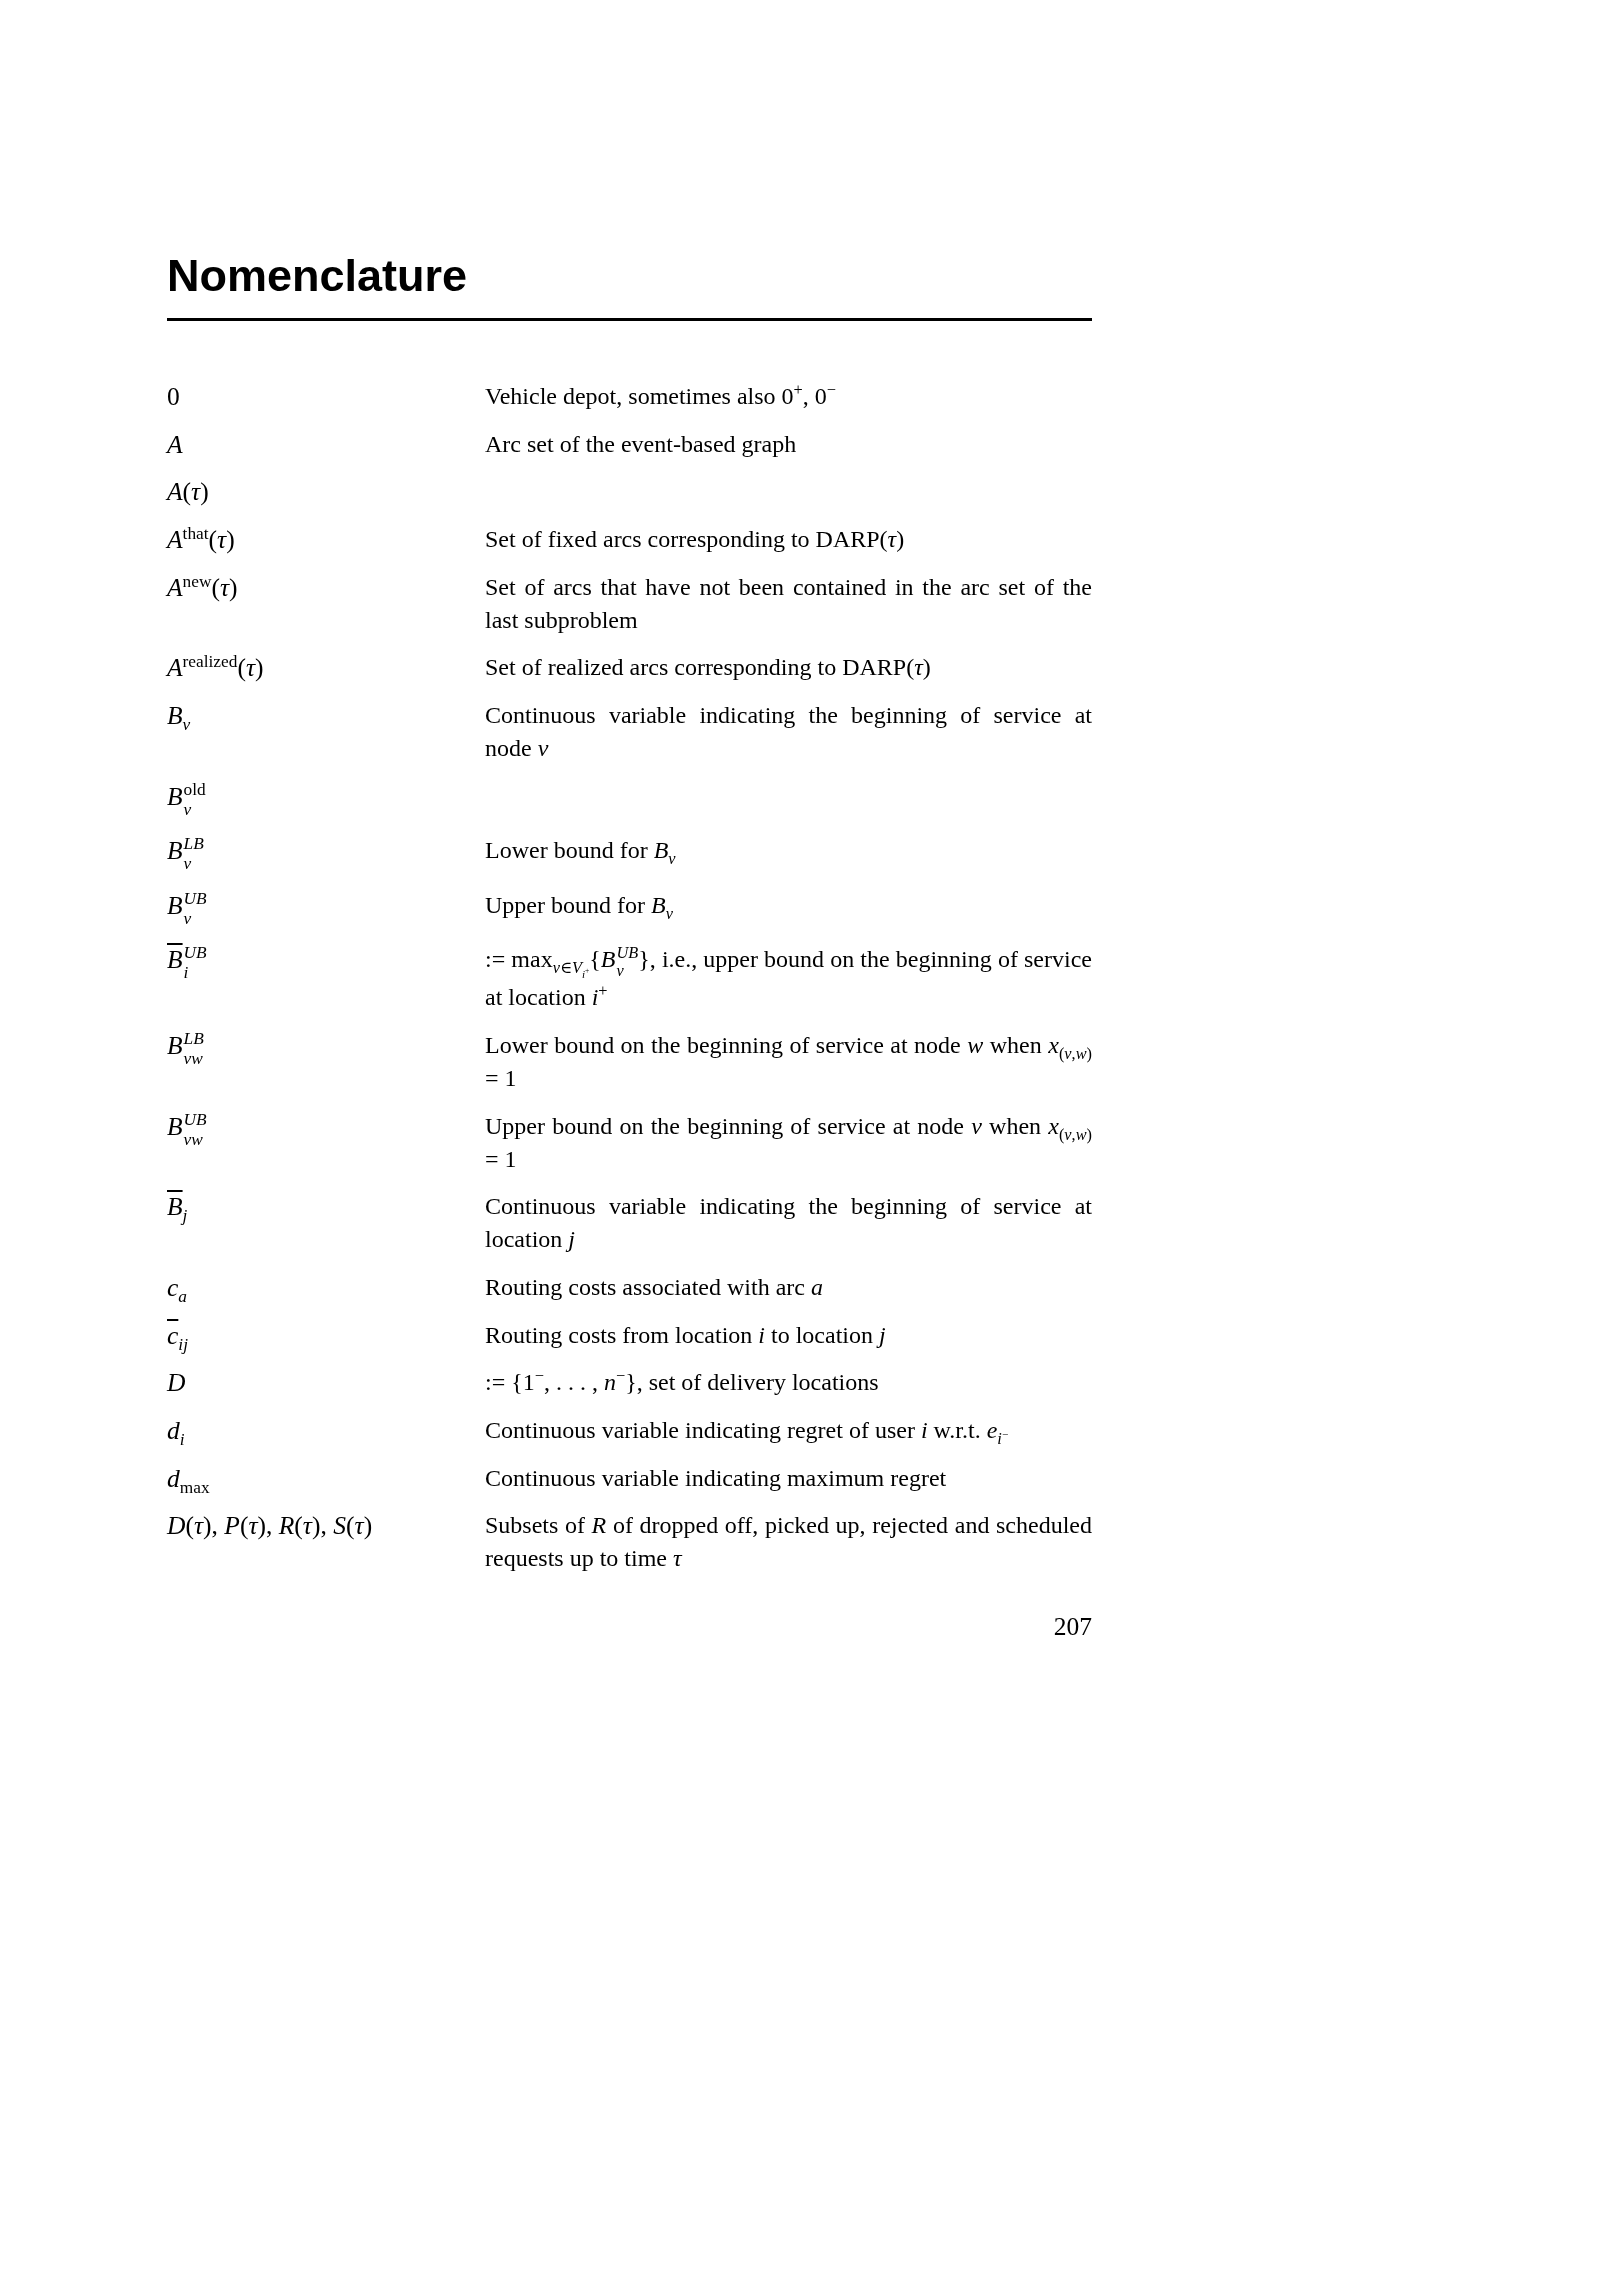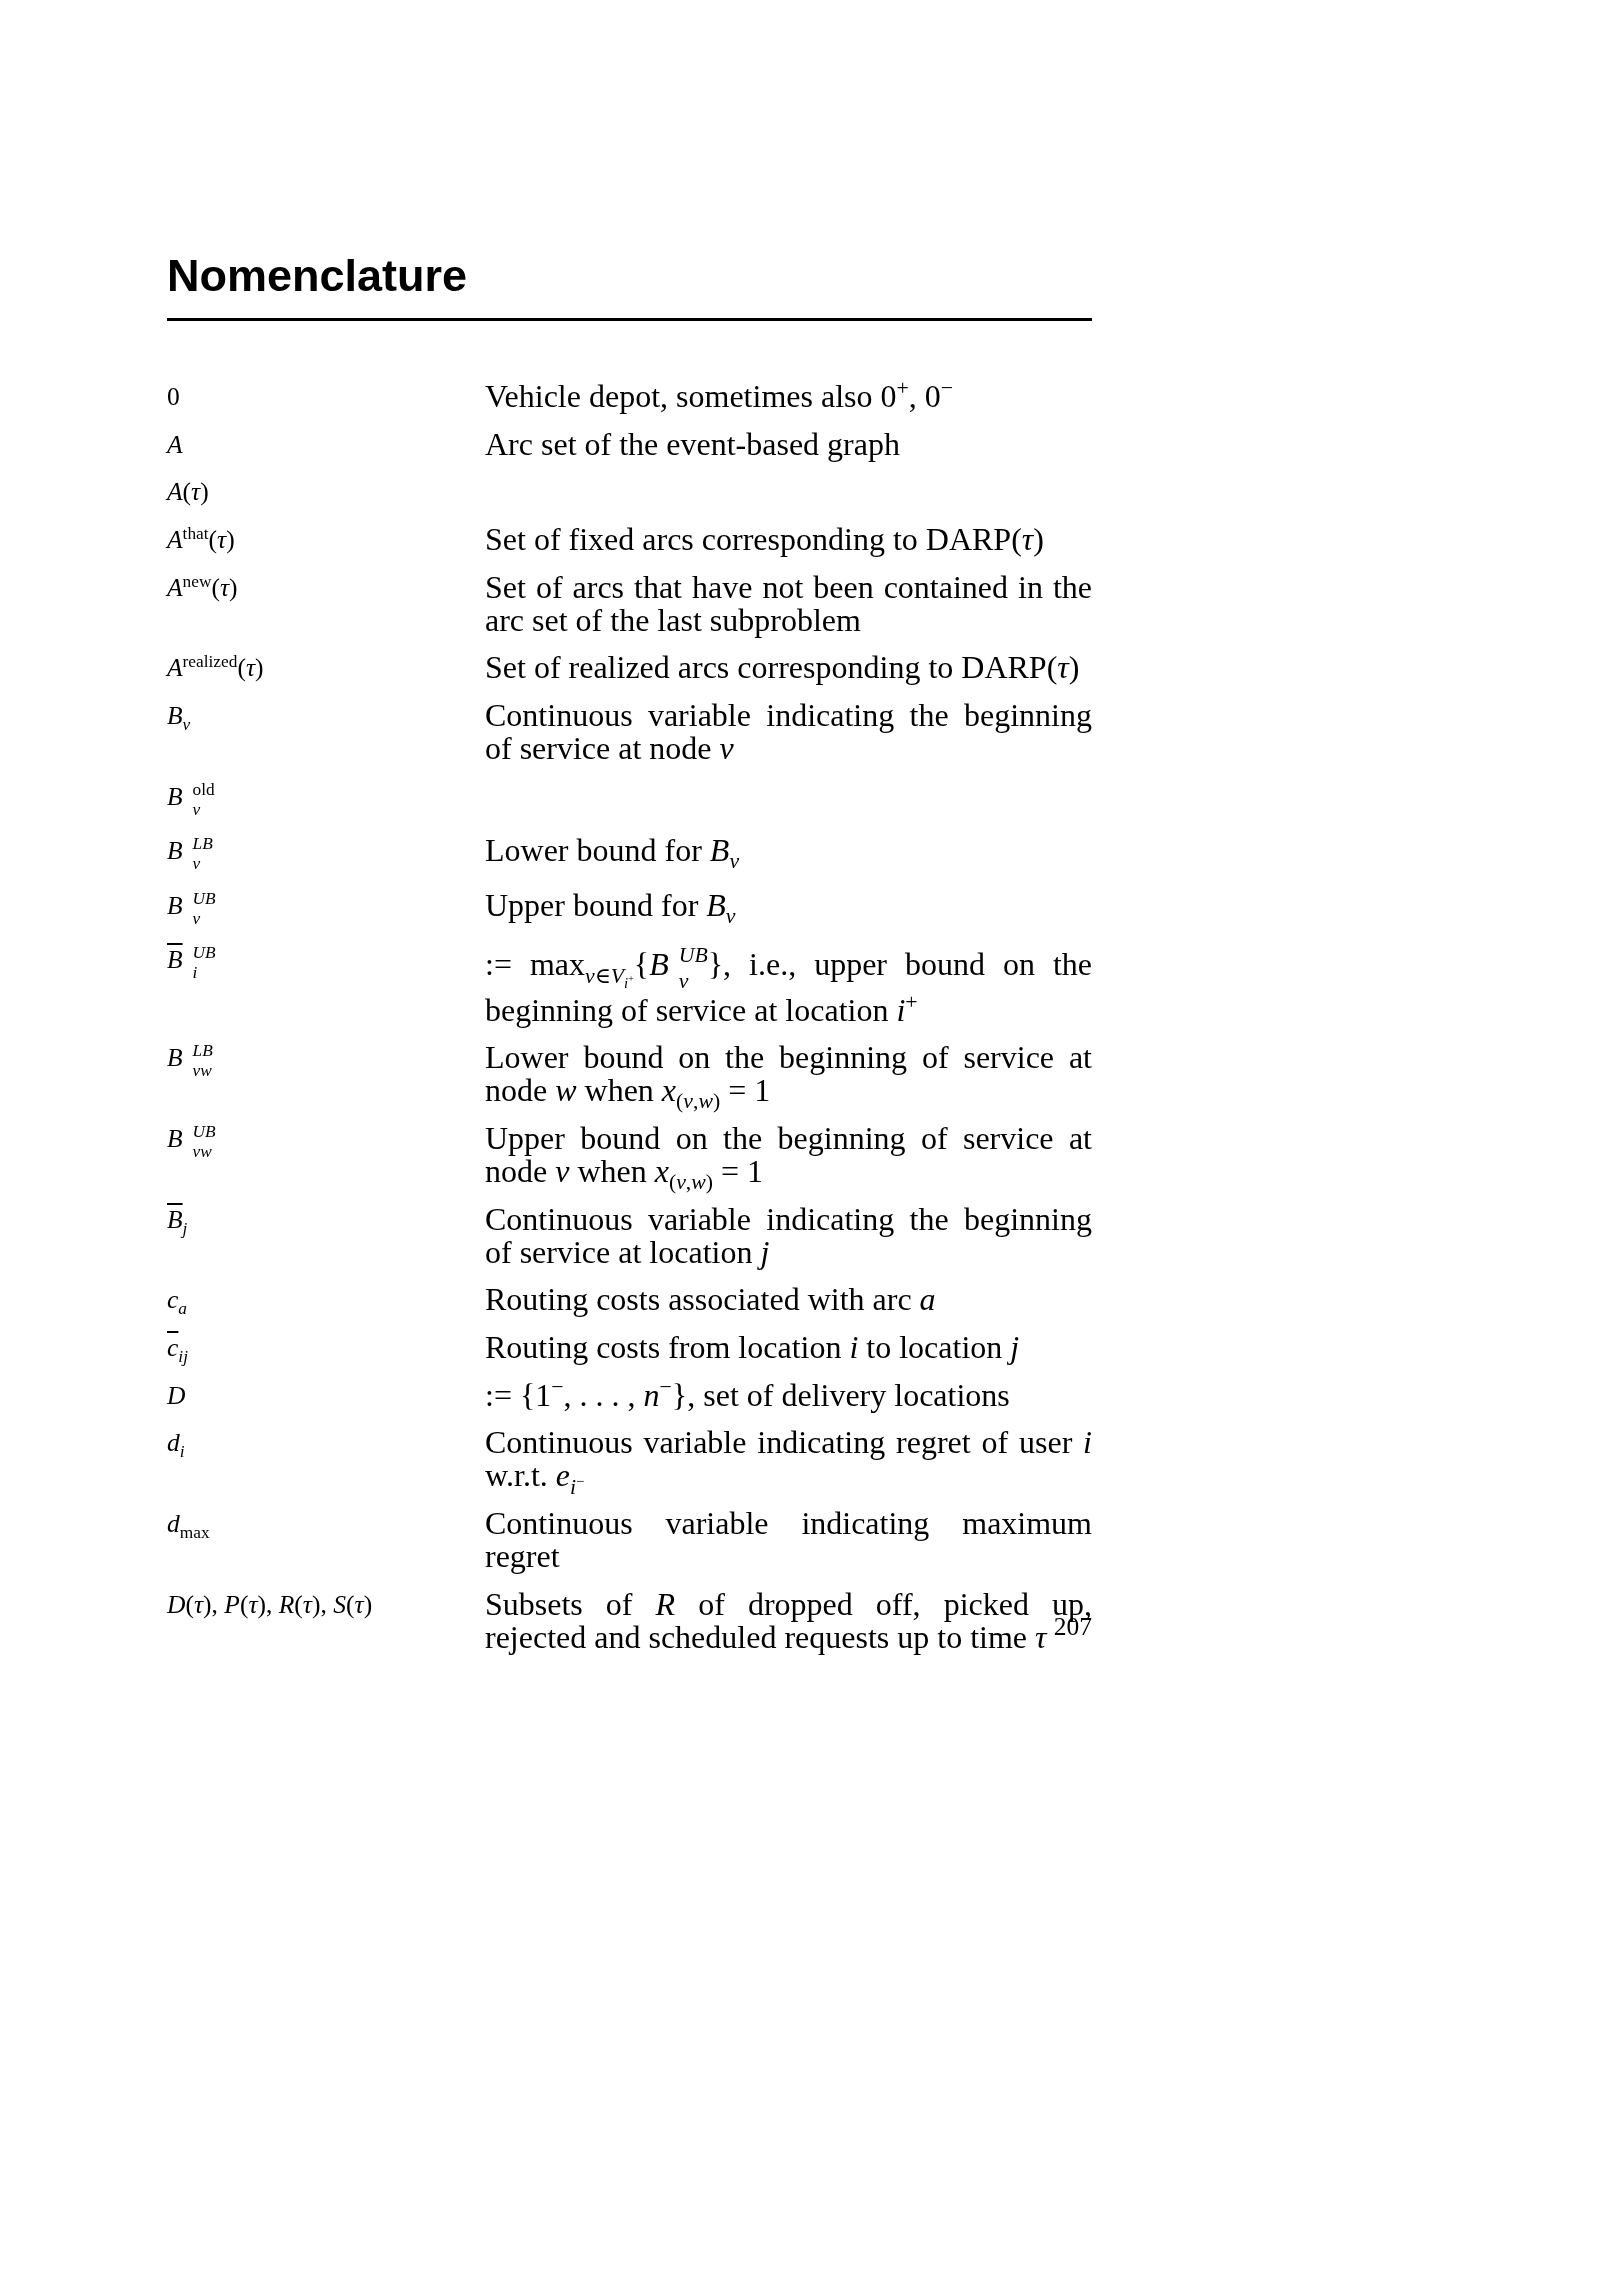--- a/index.html
+++ b/index.html
@@ -38,33 +38,33 @@
     margin-bottom: 14.7px;
   }
   .sym {
     flex: 0 0 318px;
     font-size: 25.5px;
     line-height: 33px;
     white-space: nowrap;
   }
   .def {
     flex: 1;
-    font-size: 32px;
+    font-size: 24px;
     line-height: 33px;
     text-align: justify;
   }
   sup, sub { font-size: 68%; line-height: 0; }
   
   .ss {
     display: inline-block;
     vertical-align: -0.55em;
     font-size: 68%;
     line-height: 1.15;
     text-align: left;
-    margin-left: 10px;
+    margin-left: 1px;
   }
   .ss > span { display: block; }
   .bar { text-decoration: overline; }
   .cal { font-style: italic; }
   .pageno {
     position: absolute;
     left: 167px;
     top: 1612px;
     width: 925px;
     text-align: right;

